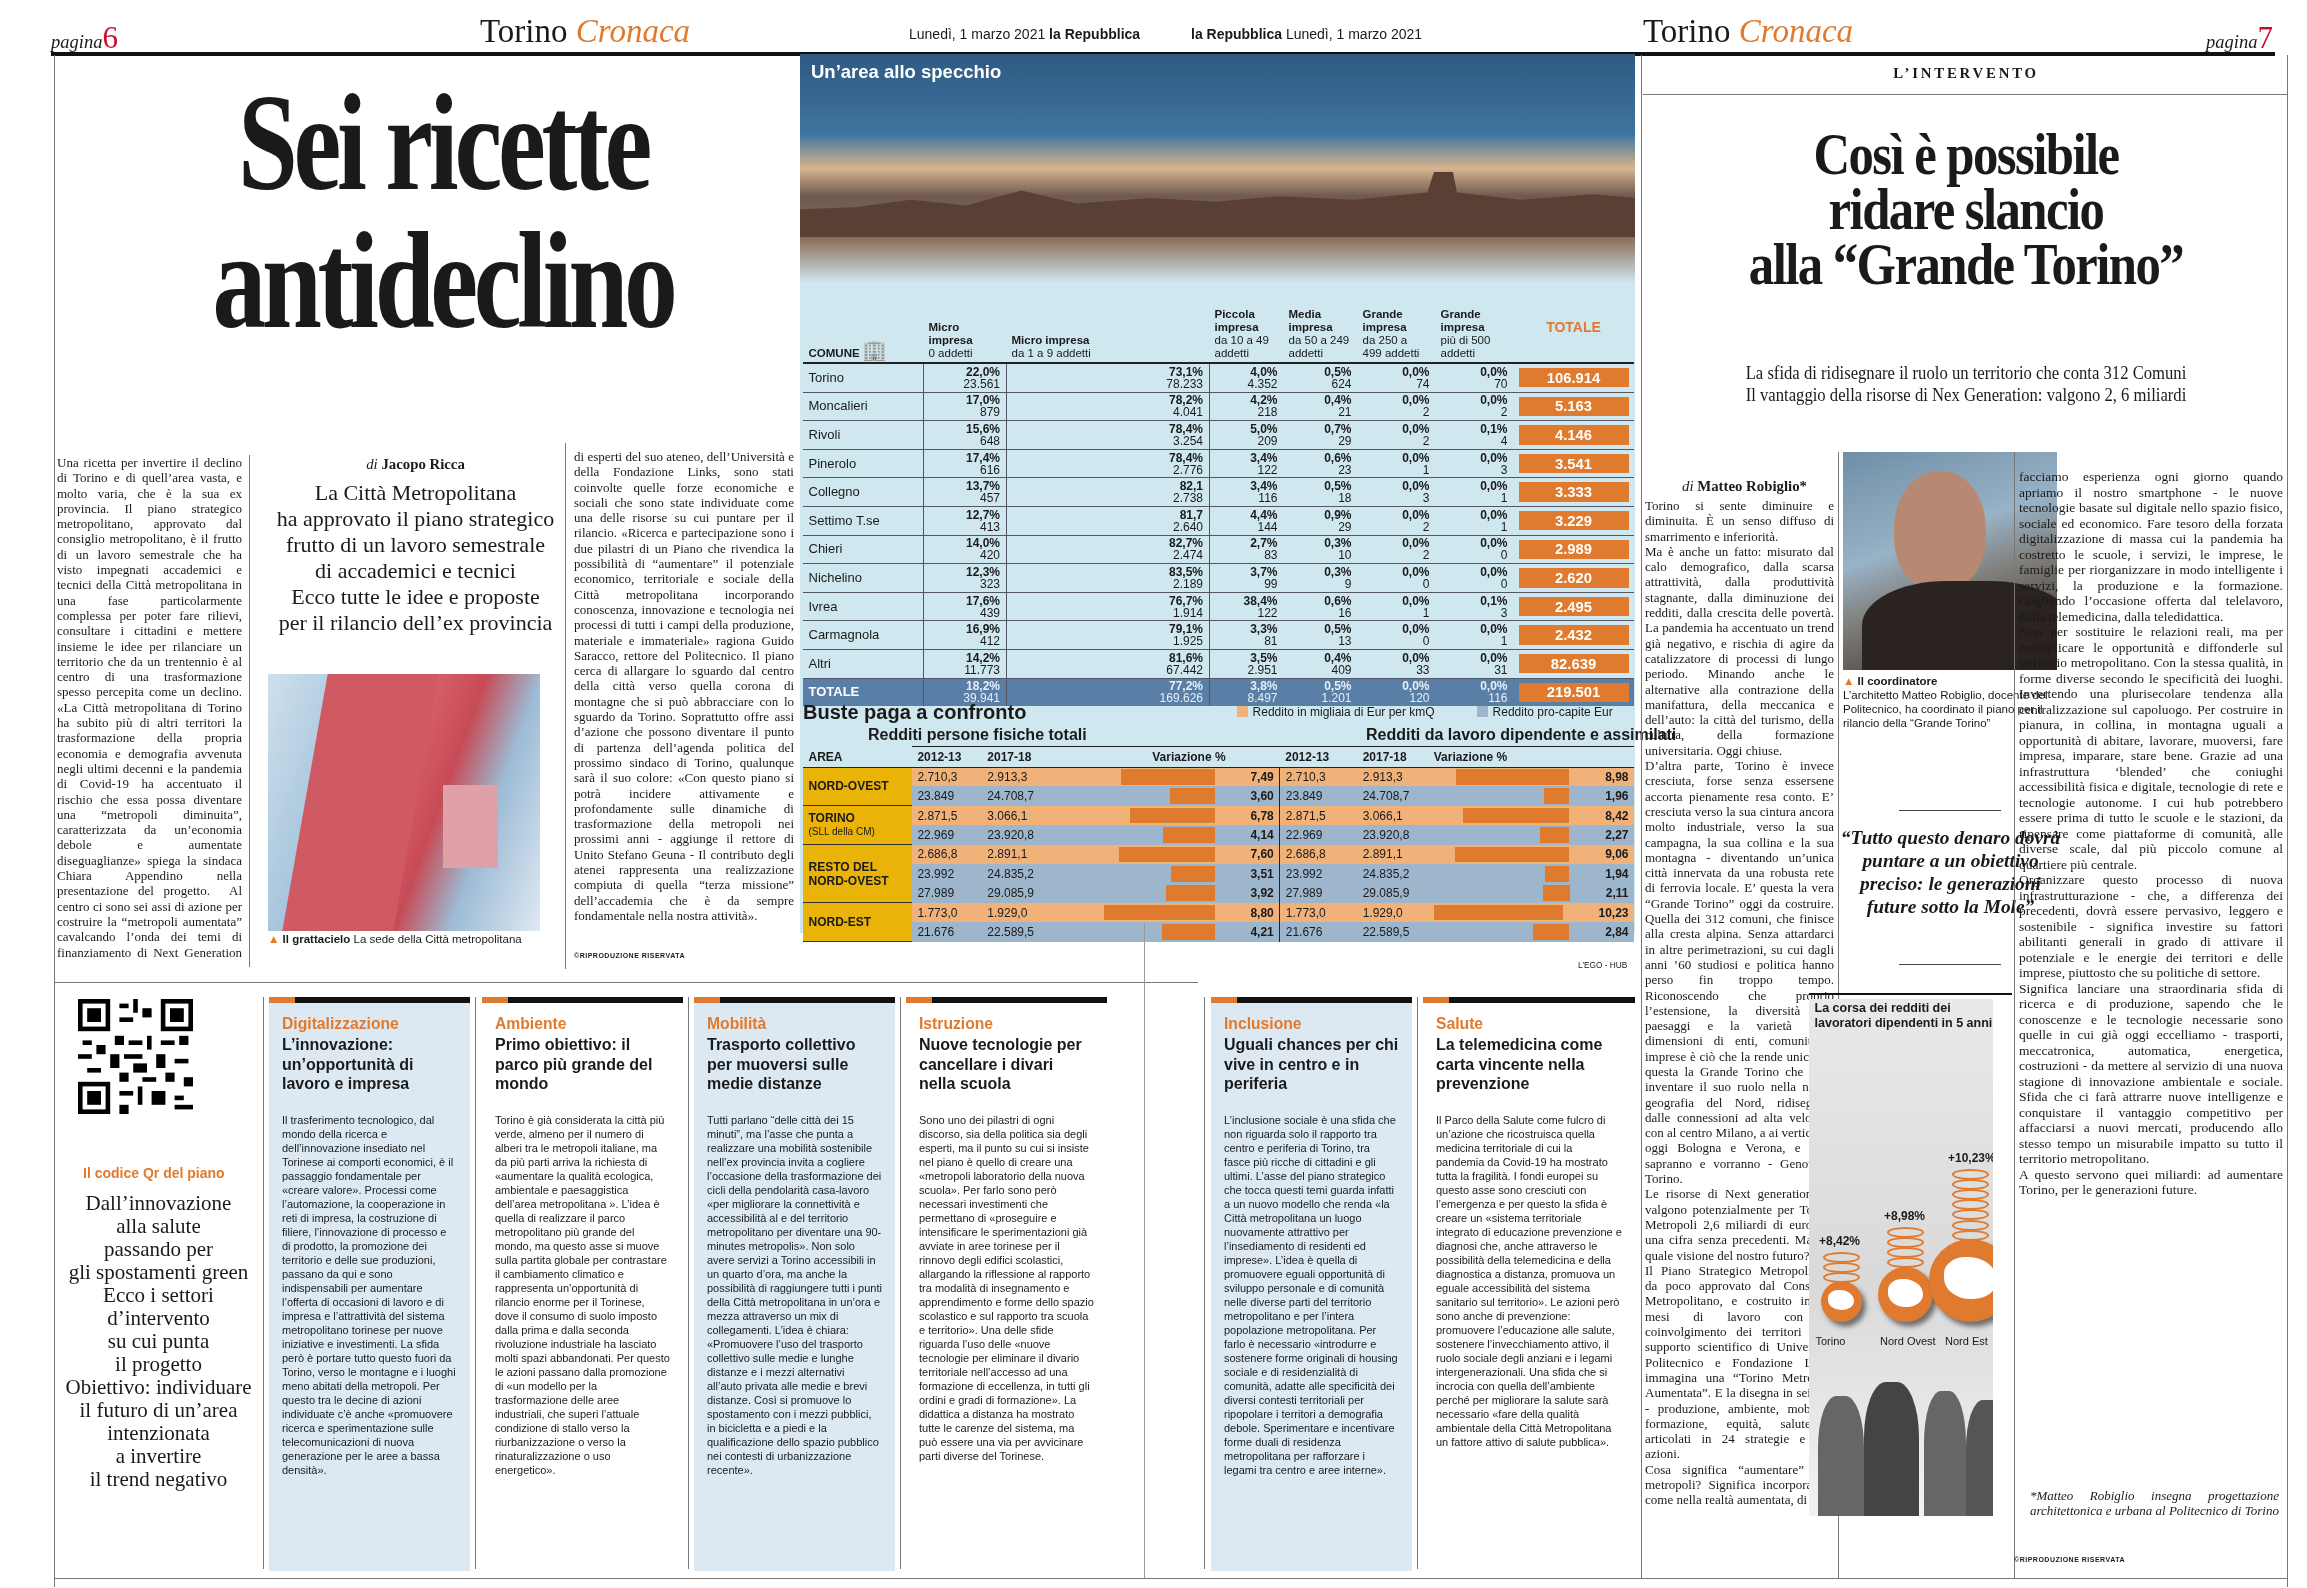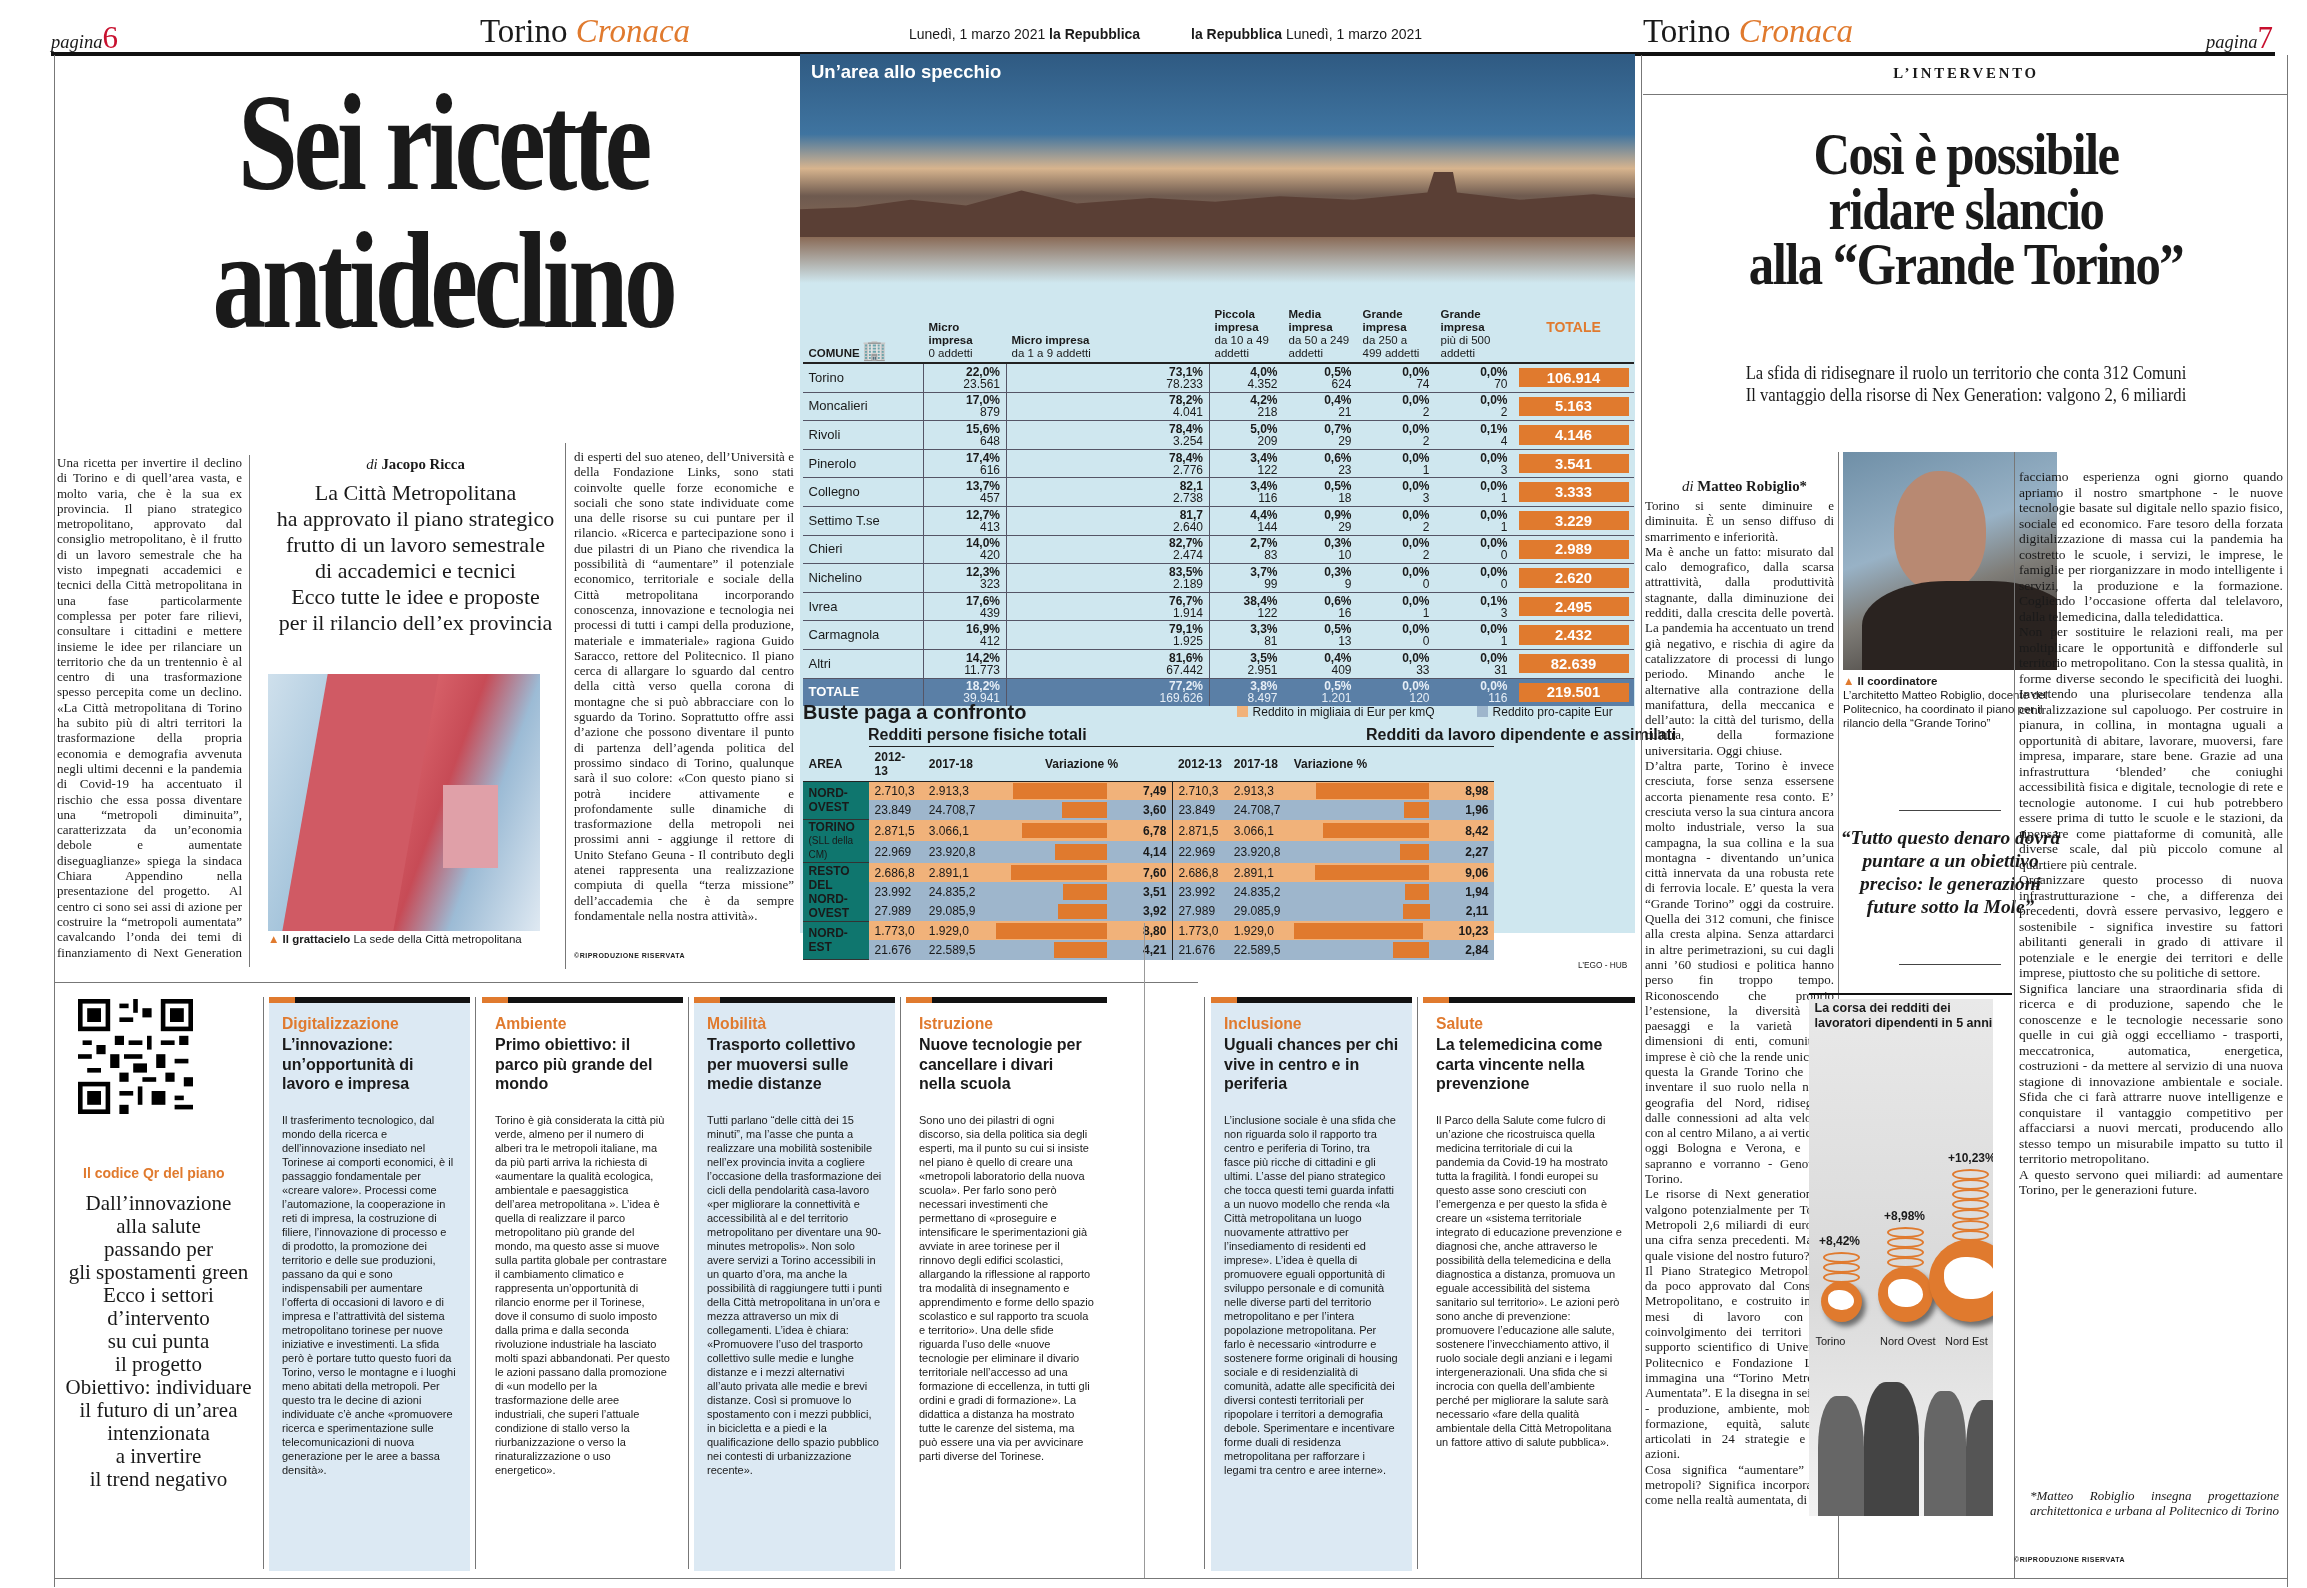--- a/index.html
+++ b/index.html
@@ -46,24 +46,24 @@
   table.firm td.tot span { display: block; background: #e07a2e; color: #fff; font-weight: bold; text-align: center; font-size: 14.8px; padding: 3.7px 0; }
   table.firm tr.total-row td { background: #5a7fa6; color: #e6eef6; border-bottom: none; }
   table.firm tr.total-row td.comune { font-weight: bold; color: #fff; }
   table.firm td.colsep { border-right: 0.9px solid #556; }
 
   
   .bp-title { left: 803px; top: 701px; font-family: "Liberation Sans", sans-serif; font-weight: bold; font-size: 20px; }
   .bp-legend { top: 705px; font-family: "Liberation Sans", sans-serif; font-size: 12px; }
   .bp-legend .sw { display: inline-block; width: 11px; height: 11px; margin-right: 4.6px; vertical-align: -0.9px; }
   .bp-grouphdr { top: 726px; font-family: "Liberation Sans", sans-serif; font-weight: bold; font-size: 16px; }
-  table.bp { position: absolute; left: 803px; top: 746px; width: 691px; border-collapse: collapse; font-family: "Liberation Sans", sans-serif; font-size: 12px; }
+  table.bp { position: absolute; left: 803px; top: 746px; width: 831px; border-collapse: collapse; font-family: "Liberation Sans", sans-serif; font-size: 12px; }
   table.bp th { font-weight: bold; text-align: left; padding: 2.8px 5.5px; border-top: 1.8px solid #222; border-bottom: 1.8px solid #222; }
   table.bp td { padding: 0 5.5px; height: 19.4px; }
-  table.bp td.area { font-weight: bold; font-size: 12px; line-height: 14px; vertical-align: middle; background: #0f766e; border-bottom: 0.9px solid #333; }
+  table.bp td.area { font-weight: bold; font-size: 12px; line-height: 14px; vertical-align: middle; background: #eab308; border-bottom: 0.9px solid #333; }
   table.bp td.area small { font-weight: normal; display: block; }
   table.bp tr.or td:not(.area) { background: #f1b27a; }
   table.bp tr.bl td:not(.area) { background: #9eb6cc; }
   table.bp td.sep { border-right: 0.9px solid #222; }
   table.bp .bar { display: flex; justify-content: flex-end; align-items: center; height: 16.6px; }
   table.bp .bar .b { background: #e07a2e; height: 15.7px; }
   table.bp .bar .v { font-weight: bold; padding-left: 3.7px; margin-left: 32px; }
   .credit { left: 1578px; top: 960px; font-family: "Liberation Sans", sans-serif; font-size: 8.3px; }
 
   

